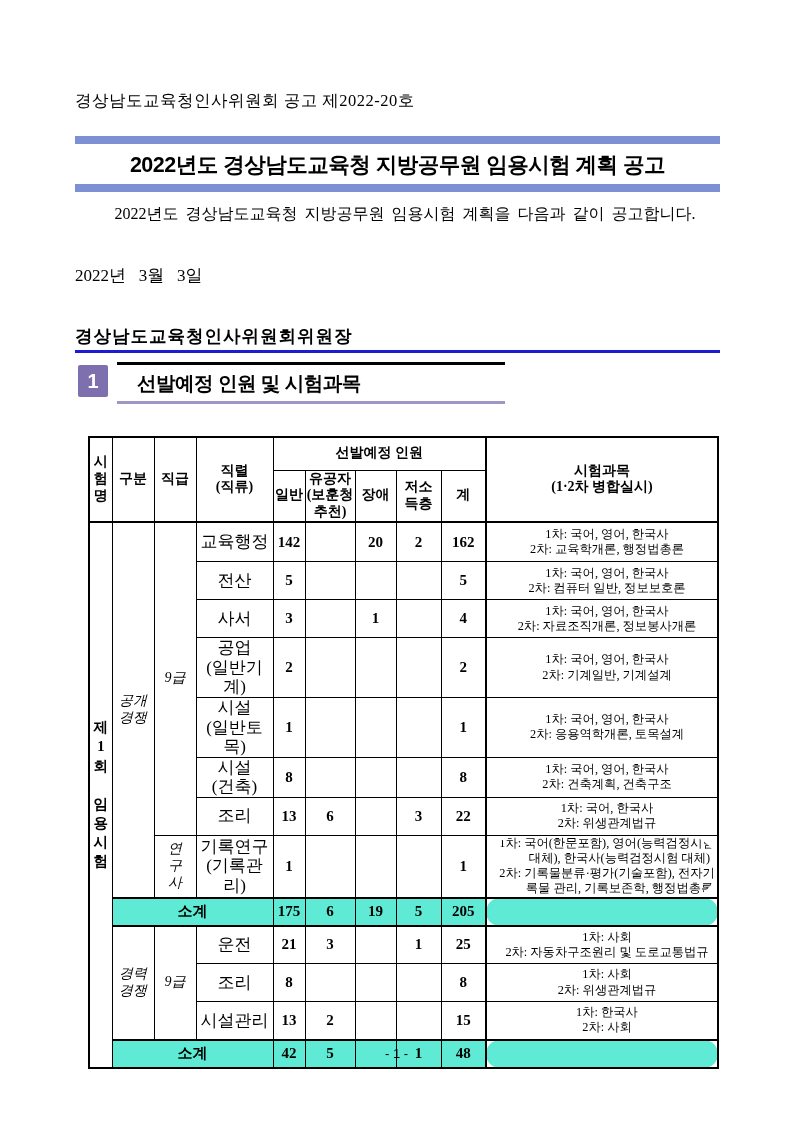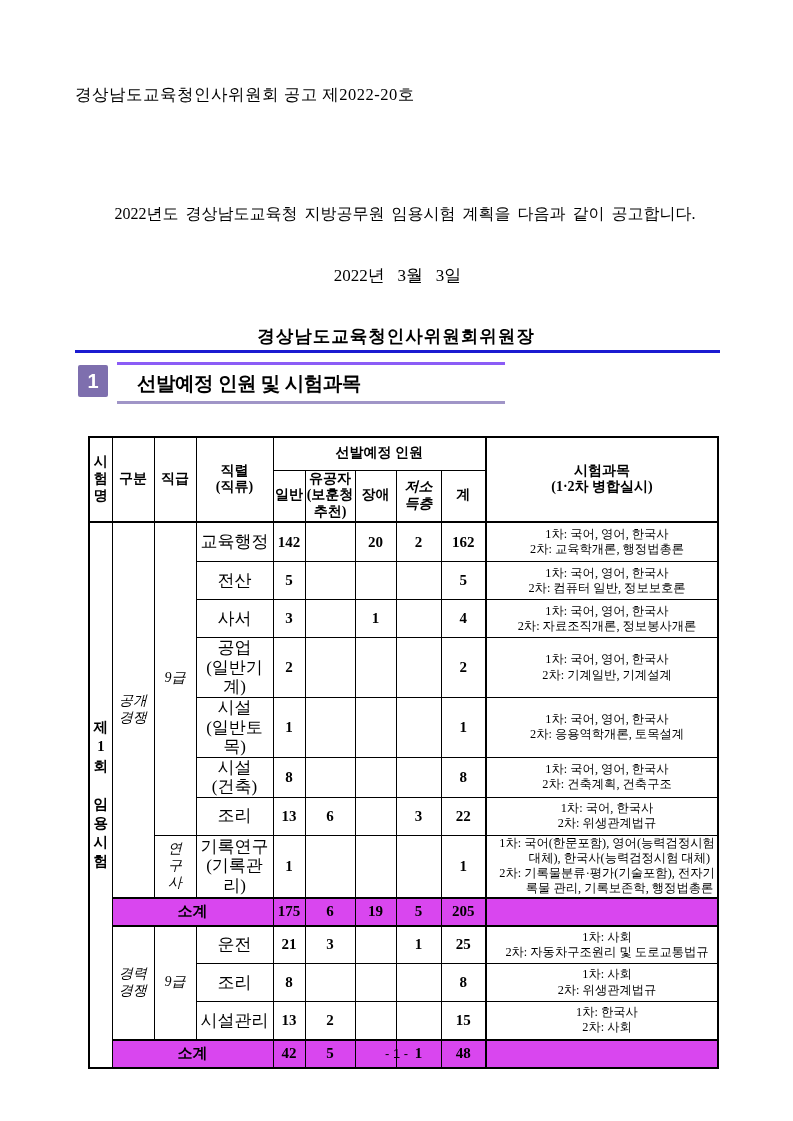--- a/index.html
+++ b/index.html
@@ -2,80 +2,85 @@
 <html lang="ko"><head>
 <meta charset="utf-8">
 <style>
   html,body { margin:0; padding:0; }
   body { background:#ffffff; }
   .page {
     position:relative; width:793px; height:1121px; background:#ffffff;
     font-family:"Liberation Serif","DejaVu Serif",serif; color:#000;
     overflow:hidden;
   }
-  .notice-no { position:absolute; left:75px; top:84px; font-size:16.5px; letter-spacing:0.5px; }
+  .notice-no { position:absolute; left:75px; top:90px; font-size:16.5px; letter-spacing:0.5px; }
 
   .title-band { position:absolute; left:75px; top:136px; width:645px; }
   .title-bar { height:8px; background:#7d90d3; }
   .doc-title {
     text-align:center; font-family:"Liberation Sans","DejaVu Sans",sans-serif;
     font-weight:bold; font-size:21.5px; letter-spacing:-0.5px; padding:6px 0 5px 0;
   }
 
   .intro { position:absolute; left:75px; top:204px; width:660px; font-size:16px; word-spacing:3px; white-space:nowrap;text-align:center; }
-  .date-line { position:absolute; left:75px; top:264px; width:645px; text-align:center; font-size:17px; white-space:pre; }
-  .signer { position:absolute; left:75px; top:324px; width:642px; text-align:center; font-weight:bold; font-size:17.5px; letter-spacing:1px; }
+  .date-line { position:absolute; left:75px; top:264px; width:645px; font-size:17px; white-space:pre; }
+  .signer { position:absolute; left:75px; top:324px; width:642px; text-align:left; font-weight:bold; font-size:17.5px; letter-spacing:1px; }
   .blue-rule { position:absolute; left:75px; top:350px; width:645px; height:3px; background:#1b1bd1; }
 
   .section { position:absolute; left:78px; top:362px; width:520px; }
   .section-badge {
     position:absolute; left:0; top:3px; width:30px; height:32px; background:#7e6fae;
     color:#fff; font-family:"Liberation Sans","DejaVu Sans",sans-serif; font-weight:bold;
     font-size:20px; text-align:center; line-height:32px; border-radius:2px;
   }
   .section-title-wrap {
-    margin-left:39px; width:388px; border-top:3px solid #8b5cf6; border-bottom:3px solid #a095c7;
+    margin-left:39px; width:388px; border-top:3px solid #000000; border-bottom:3px solid #a095c7;
     padding:5px 0 4px 20px; box-sizing:border-box;
   }
   .section-title { font-family:"Liberation Sans","DejaVu Sans",sans-serif; font-weight:bold; font-size:19.5px; letter-spacing:-0.5px; }
 
   .unit-note { position:absolute; left:75px; top:411px; width:640px; text-align:right; font-size:13.5px; }
 
   table.exam-table {
     position:absolute; left:88px; top:436px; width:629px;
     border-collapse:collapse; table-layout:fixed; border:2px solid #000;
   }
   .exam-table th, .exam-table td {
     border:1px solid #000; padding:0; text-align:center; vertical-align:middle; overflow:hidden;
   }
   .exam-table thead th { font-weight:bold; font-size:14px; line-height:1.2; }
   .exam-table thead { border-bottom:2px solid #000; }
   th.h-merit { font-size:11px; line-height:1.12; }
-  th.h-low { font-size:12.5px; line-height:1.12;font-style:italic; }
-  .col-subj { border-left:2px solid #000 !important; }
+  th.h-low { font-size:12.5px; line-height:1.12; }
+  .col-subj { border-left:2px solid #000 !important;border-radius:31px; }
   .pre { white-space:pre-line; }
   .vert { font-weight:bold; font-size:14.5px; line-height:1.32; }
   .group { font-size:14px; line-height:1.2;font-style:italic; }
   .series-cell { font-size:17px; line-height:1.15; }
   .num { text-align:right; padding-right:4px; font-weight:bold; font-size:15px; }
   .subj-cell { text-align:left; padding:2px 2px 2px 4px; font-size:12.3px; line-height:1.24; }
   .subj-line { padding-left:35px; text-indent:-25px; }
-  tr.subtotal td { border-top:2px solid #000; border-bottom:2px solid #000; background:#d946ef;margin-left:24px; }
+  tr.subtotal td { border-top:2px solid #000; border-bottom:2px solid #000; background:#5eead4;margin-left:24px; }
   .subtotal-label { font-weight:bold; font-size:15px; }
   tr.rH1 { height:33px; } tr.rH2 { height:50px; }
   tr.r1 { height:40px; } tr.r38 { height:38px; } tr.r8 { height:62px; } tr.rsub { height:28px; }
   .page-no { position:absolute; left:0; top:1046px; width:793px; text-align:center; font-size:13px; font-family:"Liberation Sans","DejaVu Sans",sans-serif; }
 </style>
 </head>
 <body>
 
 <div class="page">
 
   <div class="notice-no">경상남도교육청인사위원회 공고 제2022-20호</div>
 
+  <div class="title-band">
+    <div class="title-bar"></div>
+    <div class="doc-title">2022년도 경상남도교육청 지방공무원 임용시험 계획 공고</div>
+    <div class="title-bar"></div>
+  </div>
 
   <div class="intro">2022년도 경상남도교육청 지방공무원 임용시험 계획을 다음과 같이 공고합니다.</div>
   <div class="date-line">2022년   3월   3일</div>
   <div class="signer">경상남도교육청인사위원회위원장</div>
   <div class="blue-rule"></div>
 
   <div class="section">
     <div class="section-badge">1</div>
     <div class="section-title-wrap">
       <span class="section-title">선발예정 인원 및 시험과목</span>

